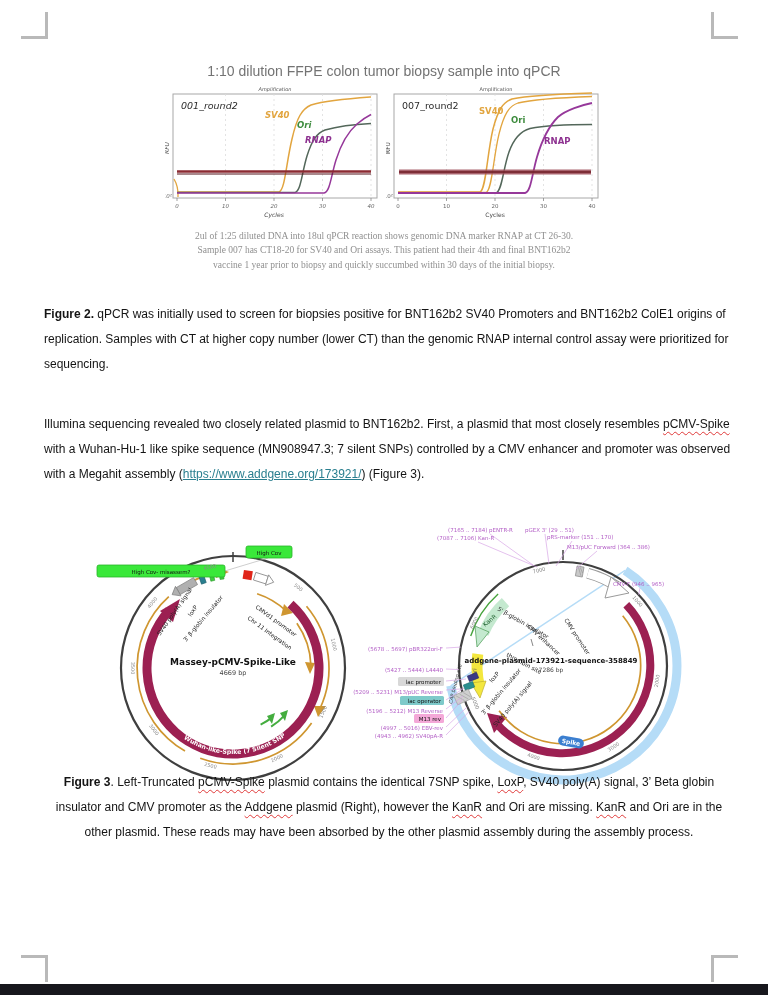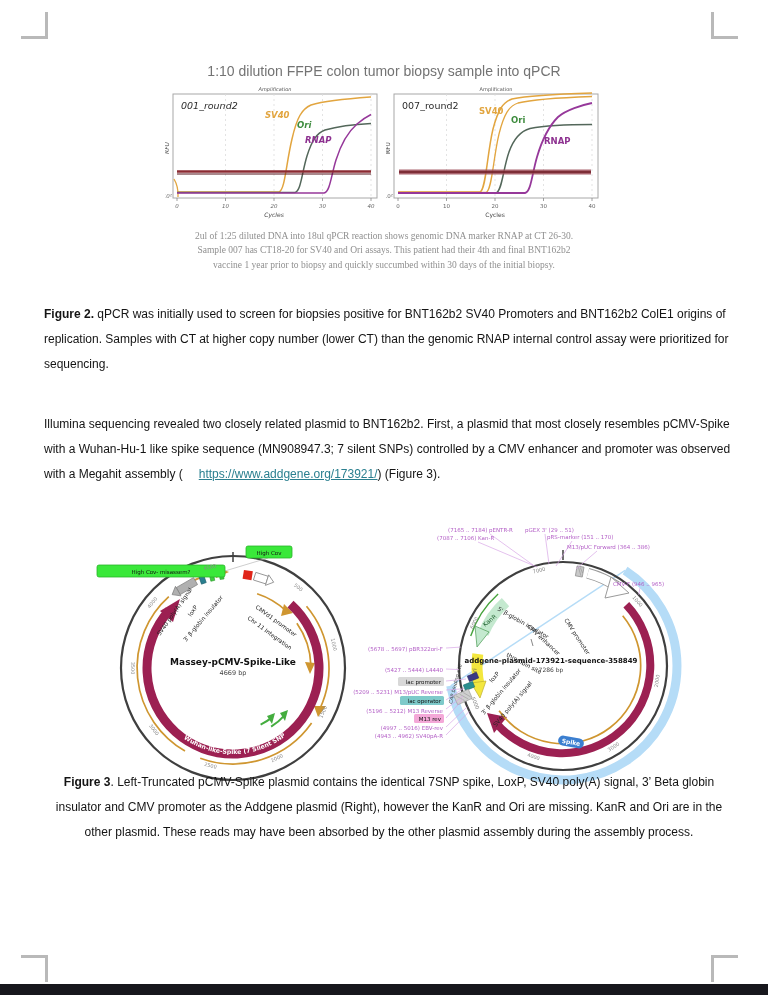--- a/index.html
+++ b/index.html
@@ -30,22 +30,22 @@
   .lbl-rnap{font-size:8.5px;font-weight:bold;fill:#8d3190;}
 
   .caption{position:absolute;top:229px;left:184px;width:400px;text-align:center;
     font-family:"Liberation Serif",serif;font-size:9.5px;line-height:1.5;color:#8f8f8f;}
 
   .para{position:absolute;left:44px;width:690px;font-size:12px;line-height:25px;color:#141414;}
   .para.fig2{top:302px;}
   .para.illu{top:412px;}
   .para.fig3{top:770px;text-align:center;}
   .seg-b{font-weight:700;}
-  .seg-w{text-decoration-style:wavy;text-decoration-color:#e03a3a;text-decoration-thickness:1px;text-underline-offset:3px;}
-  .seg-link{color:#2a7f8f;text-decoration:underline;cursor:pointer;margin-left:16px;}
+  .seg-w{text-decoration:underline;text-decoration-style:wavy;text-decoration-color:#e03a3a;text-decoration-thickness:1px;text-underline-offset:3px;}
+  .seg-link{color:#2a7f8f;text-decoration:underline;cursor:pointer;}
 
   .fig3svg{position:absolute;left:0;top:516px;}
   .ring{fill:none;stroke:#3f3f3f;stroke-width:2.2px;}
   .oarc{fill:none;stroke:#cf9630;stroke-width:1.7px;}
   .marc{fill:none;stroke:#9c2052;stroke-width:9px;}
   .marc2{fill:none;stroke:#9c2052;stroke-width:8px;}
   .ptick{font-size:5px;fill:#8a8a8a;}
   .feat-lbl{font-size:5.8px;fill:#222;}
   .vio{font-size:5.5px;fill:#b35fc6;}
   .chip-t{font-size:5.5px;fill:#111;}

